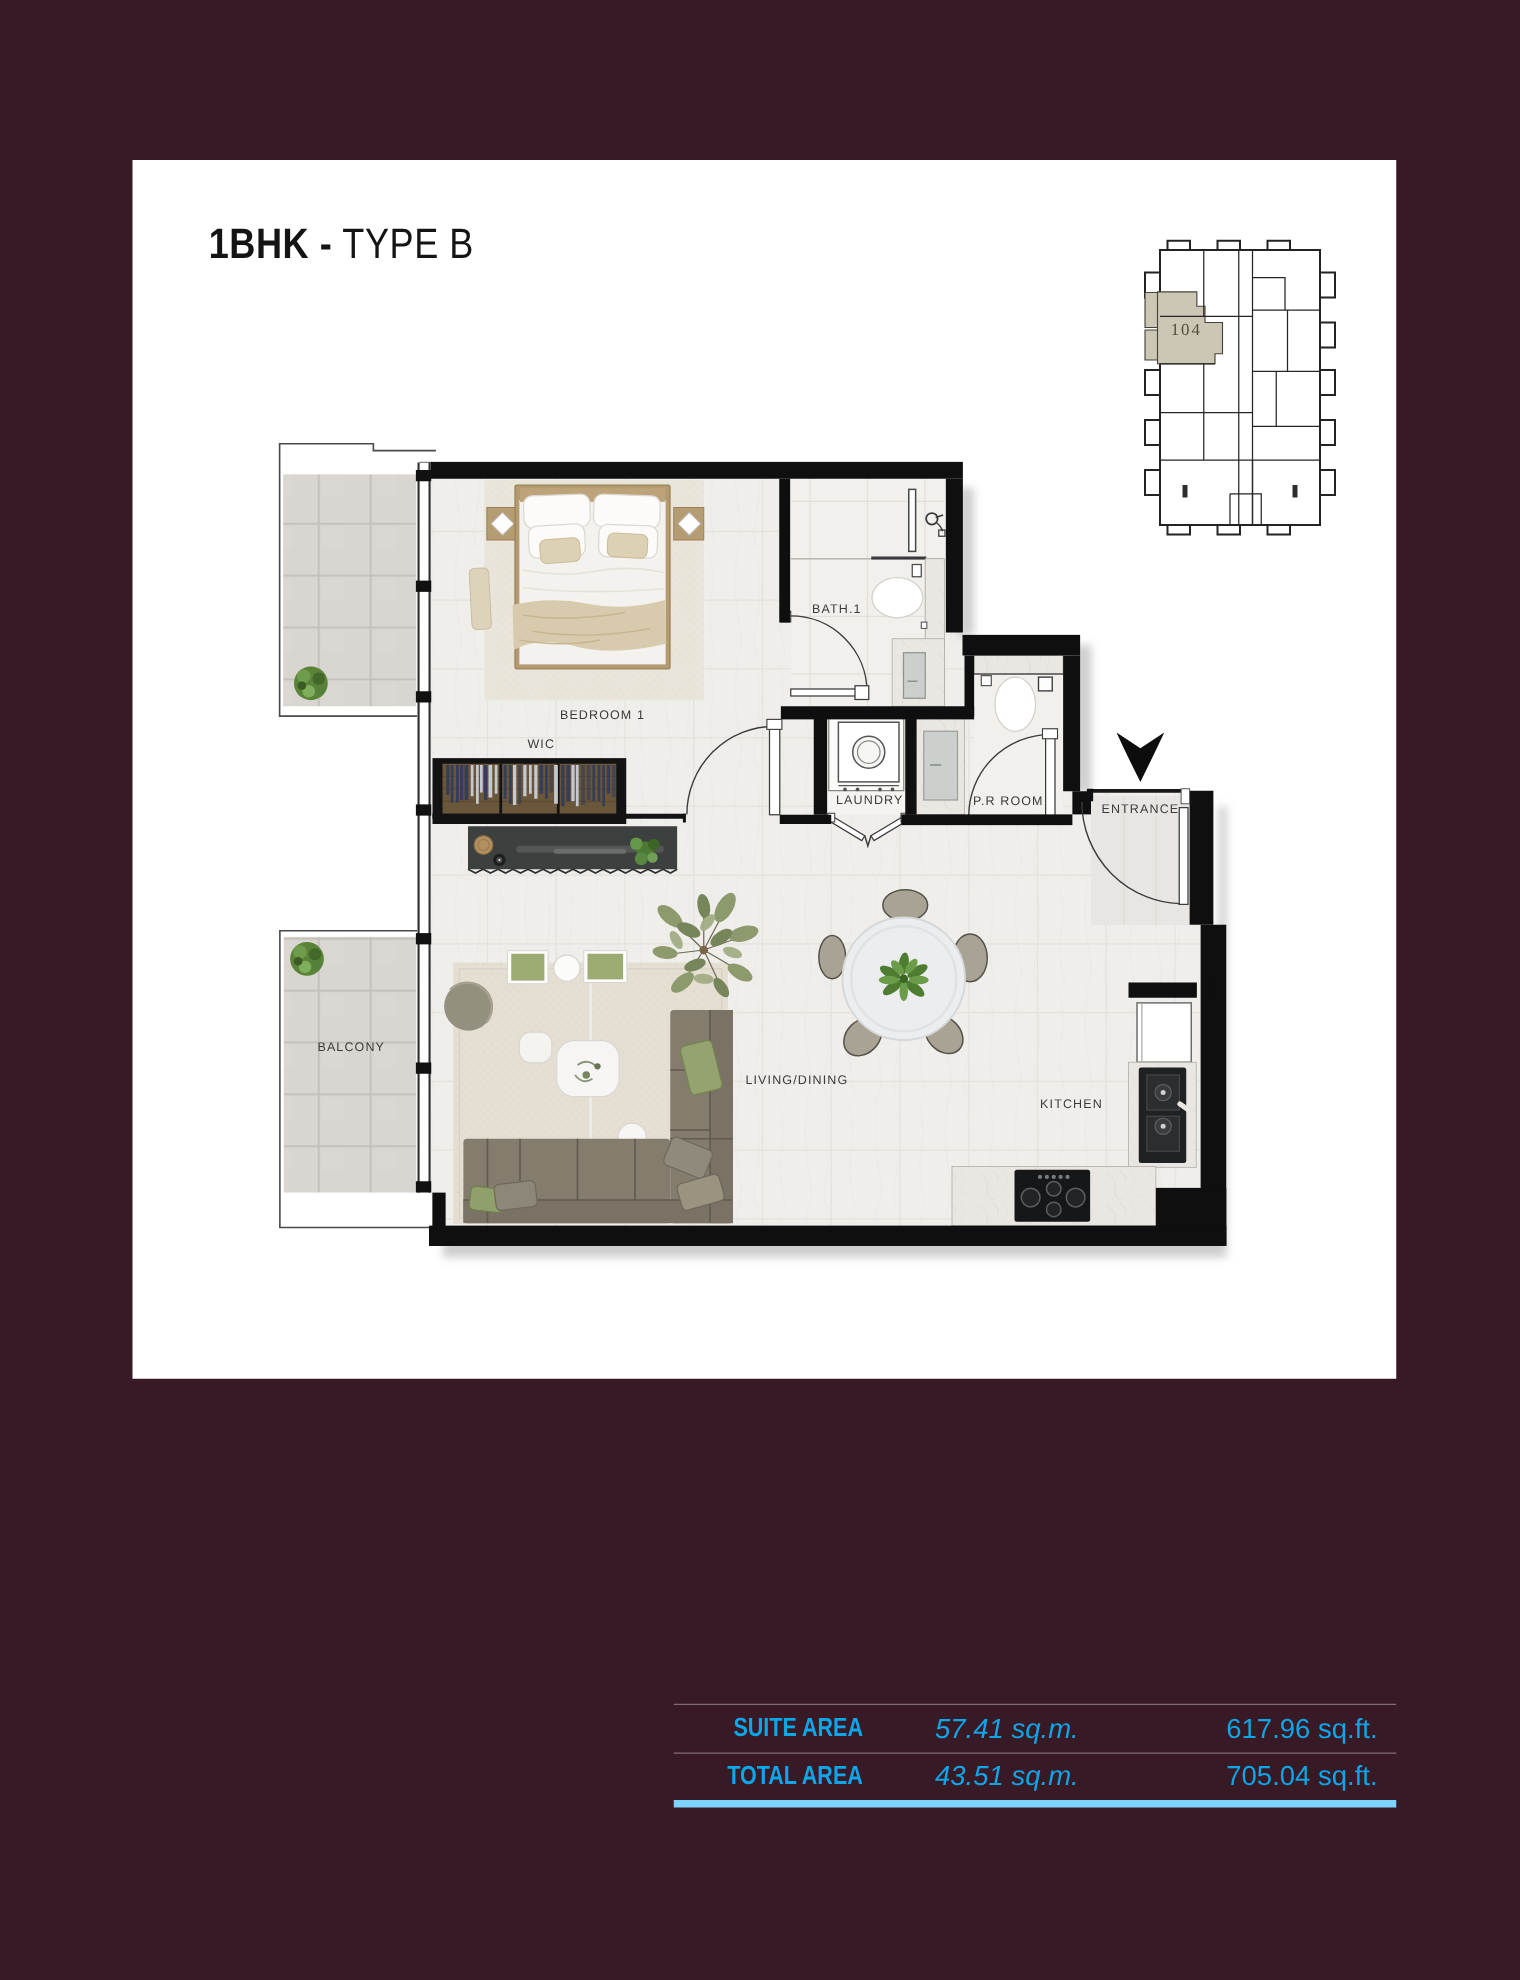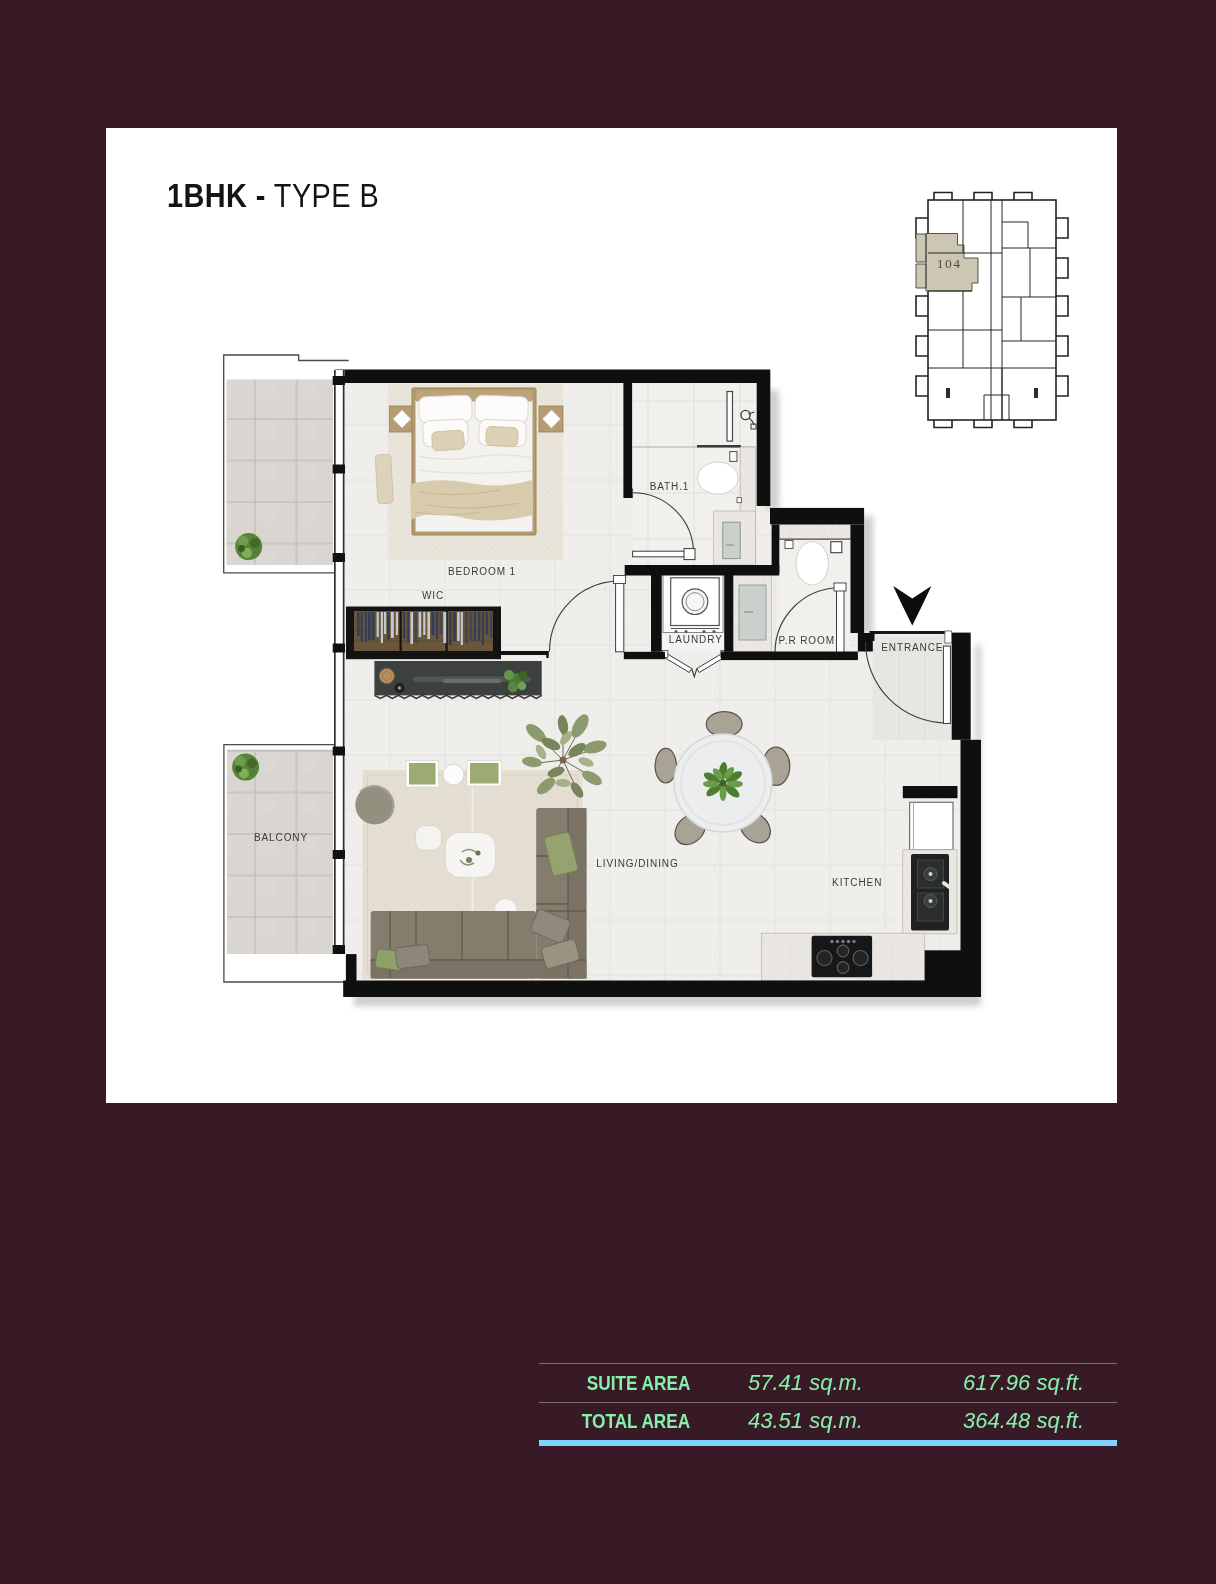--- a/index.html
+++ b/index.html
@@ -1,26 +1,26 @@
 <!DOCTYPE html>
 <html><head>
 <meta charset="utf-8">
 <style>
   html,body{margin:0;padding:0;}
   body{width:1216px;height:1584px;background:#371a25;position:relative;overflow:hidden;
        font-family:"Liberation Sans", sans-serif;}
   #card{position:absolute;left:106px;top:128px;width:1011px;height:975px;background:#ffffff;}
   #title{position:absolute;left:167px;top:176px;font-size:34px;color:#141414;letter-spacing:0.5px;transform:scaleX(0.85);transform-origin:left top;}
   #title b{font-weight:bold;}
-  #areatable{position:absolute;left:539px;top:1363px;width:578px;color:#86efac;font-size:22px;}
+  #areatable{position:absolute;left:539px;top:1363px;width:578px;color:#0ea5e9;font-size:22px;}
   .arow{position:relative;height:37.5px;border-top:1px solid #816b77;}
   .arow:last-child{border-bottom:6px solid #7dd3fc;}
   .lab{position:absolute;right:427px;top:50%;transform:translateY(-50%) scaleX(0.82);transform-origin:100% 50%;font-weight:bold;white-space:nowrap;font-size:21px;}
   .v1{position:absolute;left:209px;top:50%;transform:translateY(-50%);white-space:nowrap;font-style:italic;}
-  .v2{position:absolute;left:424px;top:50%;transform:translateY(-50%);white-space:nowrap;font-style:italic;}
+  .v2{position:absolute;left:442px;top:50%;transform:translateY(-50%);white-space:nowrap;}
 </style>
 </head>
 <body>
 <div id="card"></div>
 <div id="title"><b>1BHK -</b> TYPE B</div>
 
 <svg style="position:absolute;left:905px;top:185px" width="175" height="250" viewBox="905 185 175 250">
   <g fill="none" stroke="#232323" stroke-width="1.6">
     <rect x="928" y="200" width="128" height="220"></rect>
 
@@ -509,15 +509,15 @@
 
 <div id="areatable">
   <div class="arow">
       <span class="lab">SUITE AREA</span>
       <span class="v1">57.41 sq.m.</span>
       <span class="v2">617.96 sq.ft.</span>
     </div>
   <div class="arow">
       <span class="lab">TOTAL AREA</span>
       <span class="v1">43.51 sq.m.</span>
-      <span class="v2">364.48 sq.ft.</span>
+      <span class="v2">705.04 sq.ft.</span>
     </div>
 </div>
 
 </body></html>

